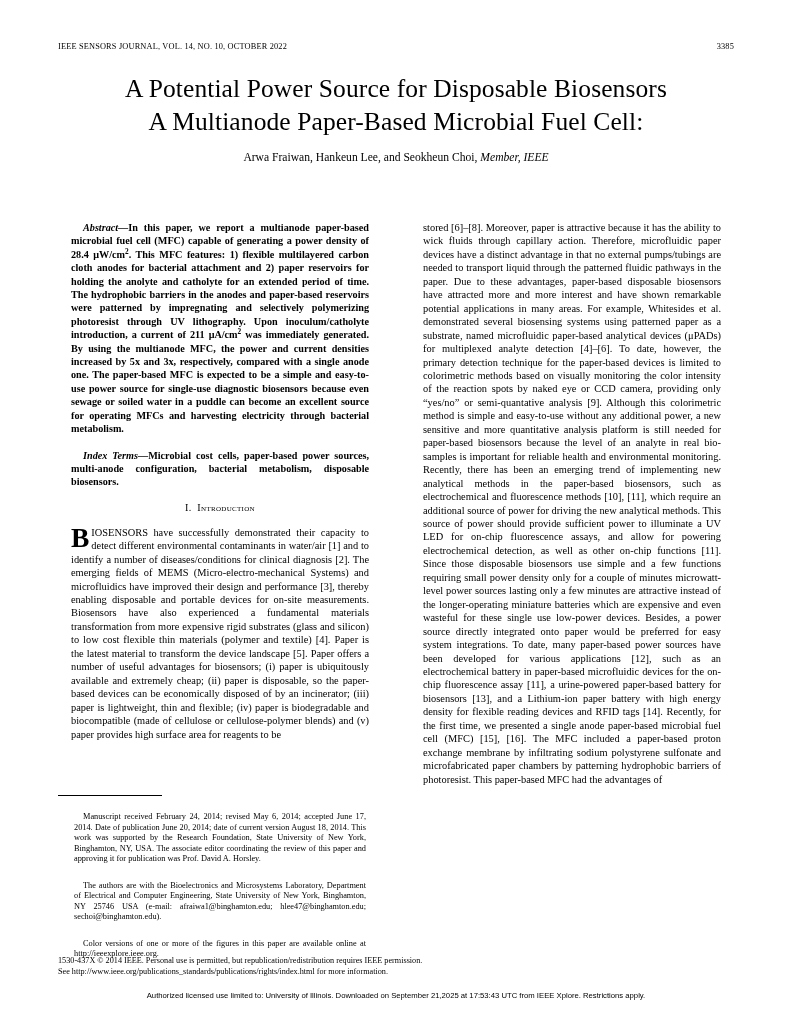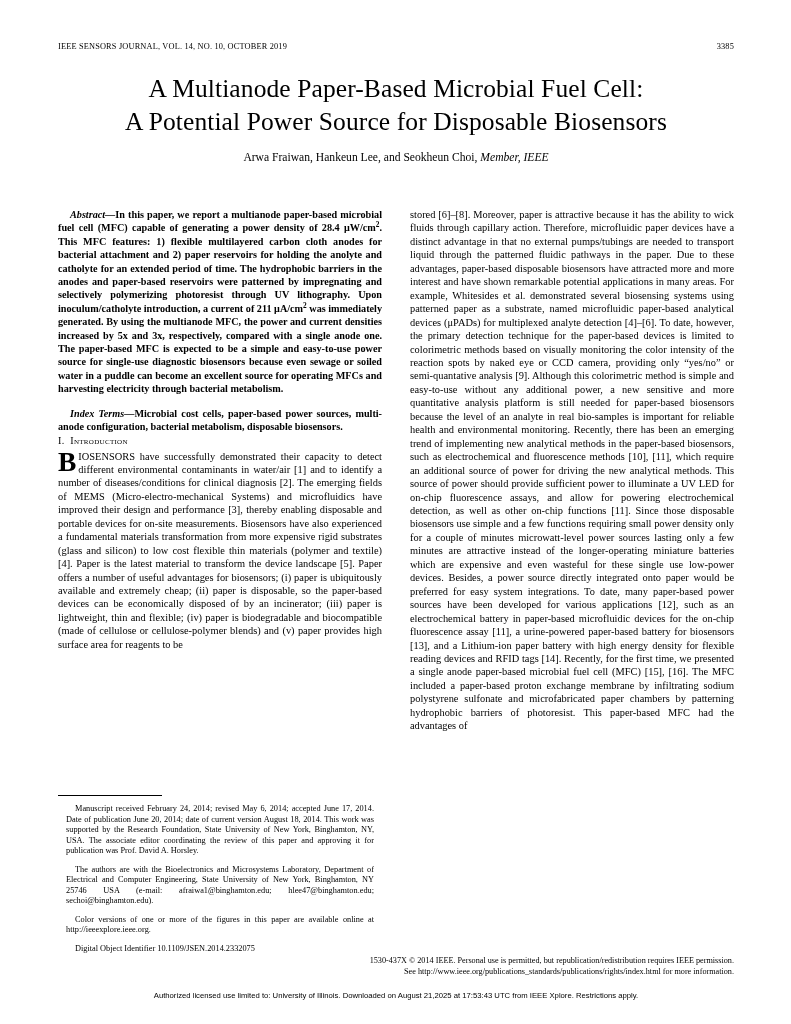--- a/index.html
+++ b/index.html
@@ -69,21 +69,21 @@
   .col {
     position: absolute;
     top: 0;
     width: 324px;
     height: 725px;
   }
   .col-left  { left: 0; }
   .col-right { left: 352px; }
 
   p {
-    margin: 0;
+    margin: 13px;
     font-size: 10.4px;
     line-height: 13.45px;
     text-align: justify;
     text-justify: inter-word;
     hyphens: manual;
   }
   .body-p { text-indent: 12px; font-family: Liberation Serif, serif; }
   .body-p.first { text-indent: 0; }
 
   .abstract {
@@ -98,21 +98,21 @@
     font-weight: bold;
     font-size: 10.2px;
     line-height: 13.4px;
     text-align: justify;
     text-indent: 12px;
     margin-top: 11px;
   }
   .indexterms .lead { font-style: italic; font-weight: bold; }
 
   .sec-head {
-    text-align: left;
+    text-align: center;
     font-size: 10.2px;
     font-variant: small-caps;
     letter-spacing: 0.3px;
     margin-top: 1px;
     margin-bottom: 4px;
   }
 
   
   .dropcap-p {
     font-size: 10.4px;
@@ -139,30 +139,30 @@
     width: 104px;
     height: 1px;
     background: #000;
     margin-bottom: 4px;
   }
   .fn {
     font-size: 8.3px;
     line-height: 10.55px;
     text-align: justify;
     text-indent: 9px;
-    margin: 8px;
+    margin: 16px;
   }
 
   
   .footer {
     position: absolute;
     left: 58px;
     top: 955px;
     width: 676px;
-    text-align: right;
+    text-align: left;
   }
   .footer-line {
     font-size: 8.2px;
     line-height: 11px;
   }
   .footer-auth {
     position: absolute;
     left: 58px;
     top: 991px;
     width: 676px;
@@ -172,56 +172,55 @@
     line-height: 10px;
   }
   sup { font-size: 0.72em; vertical-align: super; line-height: 0; }
 </style>
 </head>
 <body>
 
 <div class="page">
 
   <div class="runhead">
-    <span class="left">IEEE SENSORS JOURNAL, VOL. 14, NO. 10, OCTOBER 2019</span>
+    <span class="left">IEEE SENSORS JOURNAL, VOL. 14, NO. 10, OCTOBER 2022</span>
     <span class="right">3385</span>
   </div>
 
   <div class="title-block">
+    <div class="title-line">A Potential Power Source for Disposable Biosensors</div>
     <div class="title-line">A Multianode Paper-Based Microbial Fuel Cell:</div>
-    <div class="title-line">A Potential Power Source for Disposable Biosensors</div>
     <div class="authors"><span>Arwa Fraiwan, Hankeun Lee, and Seokheun Choi, </span><span class="member">Member, IEEE</span></div>
   </div>
 
   <div class="columns">
 
     <div class="col col-left">
 
       <p class="abstract"><span class="lead">Abstract—</span><span>In this paper, we report a multianode paper-based microbial fuel cell (MFC) capable of generating a power density of 28.4 μW/cm<sup>2</sup>. This MFC features: 1) flexible multilayered carbon cloth anodes for bacterial attachment and 2) paper reservoirs for holding the anolyte and catholyte for an extended period of time. The hydrophobic barriers in the anodes and paper-based reservoirs were patterned by impregnating and selectively polymerizing photoresist through UV lithography. Upon inoculum/catholyte introduction, a current of 211 μA/cm<sup>2</sup> was immediately generated. By using the multianode MFC, the power and current densities increased by 5x and 3x, respectively, compared with a single anode one. The paper-based MFC is expected to be a simple and easy-to-use power source for single-use diagnostic biosensors because even sewage or soiled water in a puddle can become an excellent source for operating MFCs and harvesting electricity through bacterial metabolism.</span></p>
 
       <p class="indexterms"><span class="lead">Index Terms—</span><span>Microbial cost cells, paper-based power sources, multi-anode configuration, bacterial metabolism, disposable biosensors.</span></p>
 
       <div class="sec-head"><span>I.</span>&nbsp;&nbsp;<span>Introduction</span></div>
 
       <p class="dropcap-p"><span class="dropcap">B</span><span>IOSENSORS</span><span> have successfully demonstrated their capacity to detect different environmental contaminants in water/air [1] and to identify a number of diseases/conditions for clinical diagnosis [2]. The emerging fields of MEMS (Micro-electro-mechanical Systems) and microfluidics have improved their design and performance [3], thereby enabling disposable and portable devices for on-site measurements. Biosensors have also experienced a fundamental materials transformation from more expensive rigid substrates (glass and silicon) to low cost flexible thin materials (polymer and textile) [4]. Paper is the latest material to transform the device landscape [5]. Paper offers a number of useful advantages for biosensors; (i) paper is ubiquitously available and extremely cheap; (ii) paper is disposable, so the paper-based devices can be economically disposed of by an incinerator; (iii) paper is lightweight, thin and flexible; (iv) paper is biodegradable and biocompatible (made of cellulose or cellulose-polymer blends) and (v) paper provides high surface area for reagents to be</span></p>
 
       <div class="footnotes">
         <div class="fn-rule"></div>
         <p class="fn">Manuscript received February 24, 2014; revised May 6, 2014; accepted June 17, 2014. Date of publication June 20, 2014; date of current version August 18, 2014. This work was supported by the Research Foundation, State University of New York, Binghamton, NY, USA. The associate editor coordinating the review of this paper and approving it for publication was Prof. David A. Horsley.</p>
         <p class="fn">The authors are with the Bioelectronics and Microsystems Laboratory, Department of Electrical and Computer Engineering, State University of New York, Binghamton, NY 25746 USA (e-mail: afraiwa1@binghamton.edu; hlee47@binghamton.edu; sechoi@binghamton.edu).</p>
         <p class="fn">Color versions of one or more of the figures in this paper are available online at http://ieeexplore.ieee.org.</p>
-        <p class="fn">Digital Object Identifier 10.1109/JSEN.2014.2332075</p>
       </div>
     </div>
 
     <div class="col col-right">
       <p class="body-p first">stored [6]–[8]. Moreover, paper is attractive because it has the ability to wick fluids through capillary action. Therefore, microfluidic paper devices have a distinct advantage in that no external pumps/tubings are needed to transport liquid through the patterned fluidic pathways in the paper. Due to these advantages, paper-based disposable biosensors have attracted more and more interest and have shown remarkable potential applications in many areas. For example, Whitesides et al. demonstrated several biosensing systems using patterned paper as a substrate, named microfluidic paper-based analytical devices (μPADs) for multiplexed analyte detection [4]–[6]. To date, however, the primary detection technique for the paper-based devices is limited to colorimetric methods based on visually monitoring the color intensity of the reaction spots by naked eye or CCD camera, providing only “yes/no” or semi-quantative analysis [9]. Although this colorimetric method is simple and easy-to-use without any additional power, a new sensitive and more quantitative analysis platform is still needed for paper-based biosensors because the level of an analyte in real bio-samples is important for reliable health and environmental monitoring. Recently, there has been an emerging trend of implementing new analytical methods in the paper-based biosensors, such as electrochemical and fluorescence methods [10], [11], which require an additional source of power for driving the new analytical methods. This source of power should provide sufficient power to illuminate a UV LED for on-chip fluorescence assays, and allow for powering electrochemical detection, as well as other on-chip functions [11]. Since those disposable biosensors use simple and a few functions requiring small power density only for a couple of minutes microwatt-level power sources lasting only a few minutes are attractive instead of the longer-operating miniature batteries which are expensive and even wasteful for these single use low-power devices. Besides, a power source directly integrated onto paper would be preferred for easy system integrations. To date, many paper-based power sources have been developed for various applications [12], such as an electrochemical battery in paper-based microfluidic devices for the on-chip fluorescence assay [11], a urine-powered paper-based battery for biosensors [13], and a Lithium-ion paper battery with high energy density for flexible reading devices and RFID tags [14]. Recently, for the first time, we presented a single anode paper-based microbial fuel cell (MFC) [15], [16]. The MFC included a paper-based proton exchange membrane by infiltrating sodium polystyrene sulfonate and microfabricated paper chambers by patterning hydrophobic barriers of photoresist. This paper-based MFC had the advantages of</p>
     </div>
 
   </div>
 
   <div class="footer">
     <div class="footer-line">1530-437X © 2014 IEEE. Personal use is permitted, but republication/redistribution requires IEEE permission.</div>
     <div class="footer-line">See http://www.ieee.org/publications_standards/publications/rights/index.html for more information.</div>
   </div>
-  <div class="footer-auth">Authorized licensed use limited to: University of Illinois. Downloaded on August 21,2025 at 17:53:43 UTC from IEEE Xplore.  Restrictions apply.</div>
+  <div class="footer-auth">Authorized licensed use limited to: University of Illinois. Downloaded on September 21,2025 at 17:53:43 UTC from IEEE Xplore.  Restrictions apply.</div>
 
 </div>
 
 </body></html>

